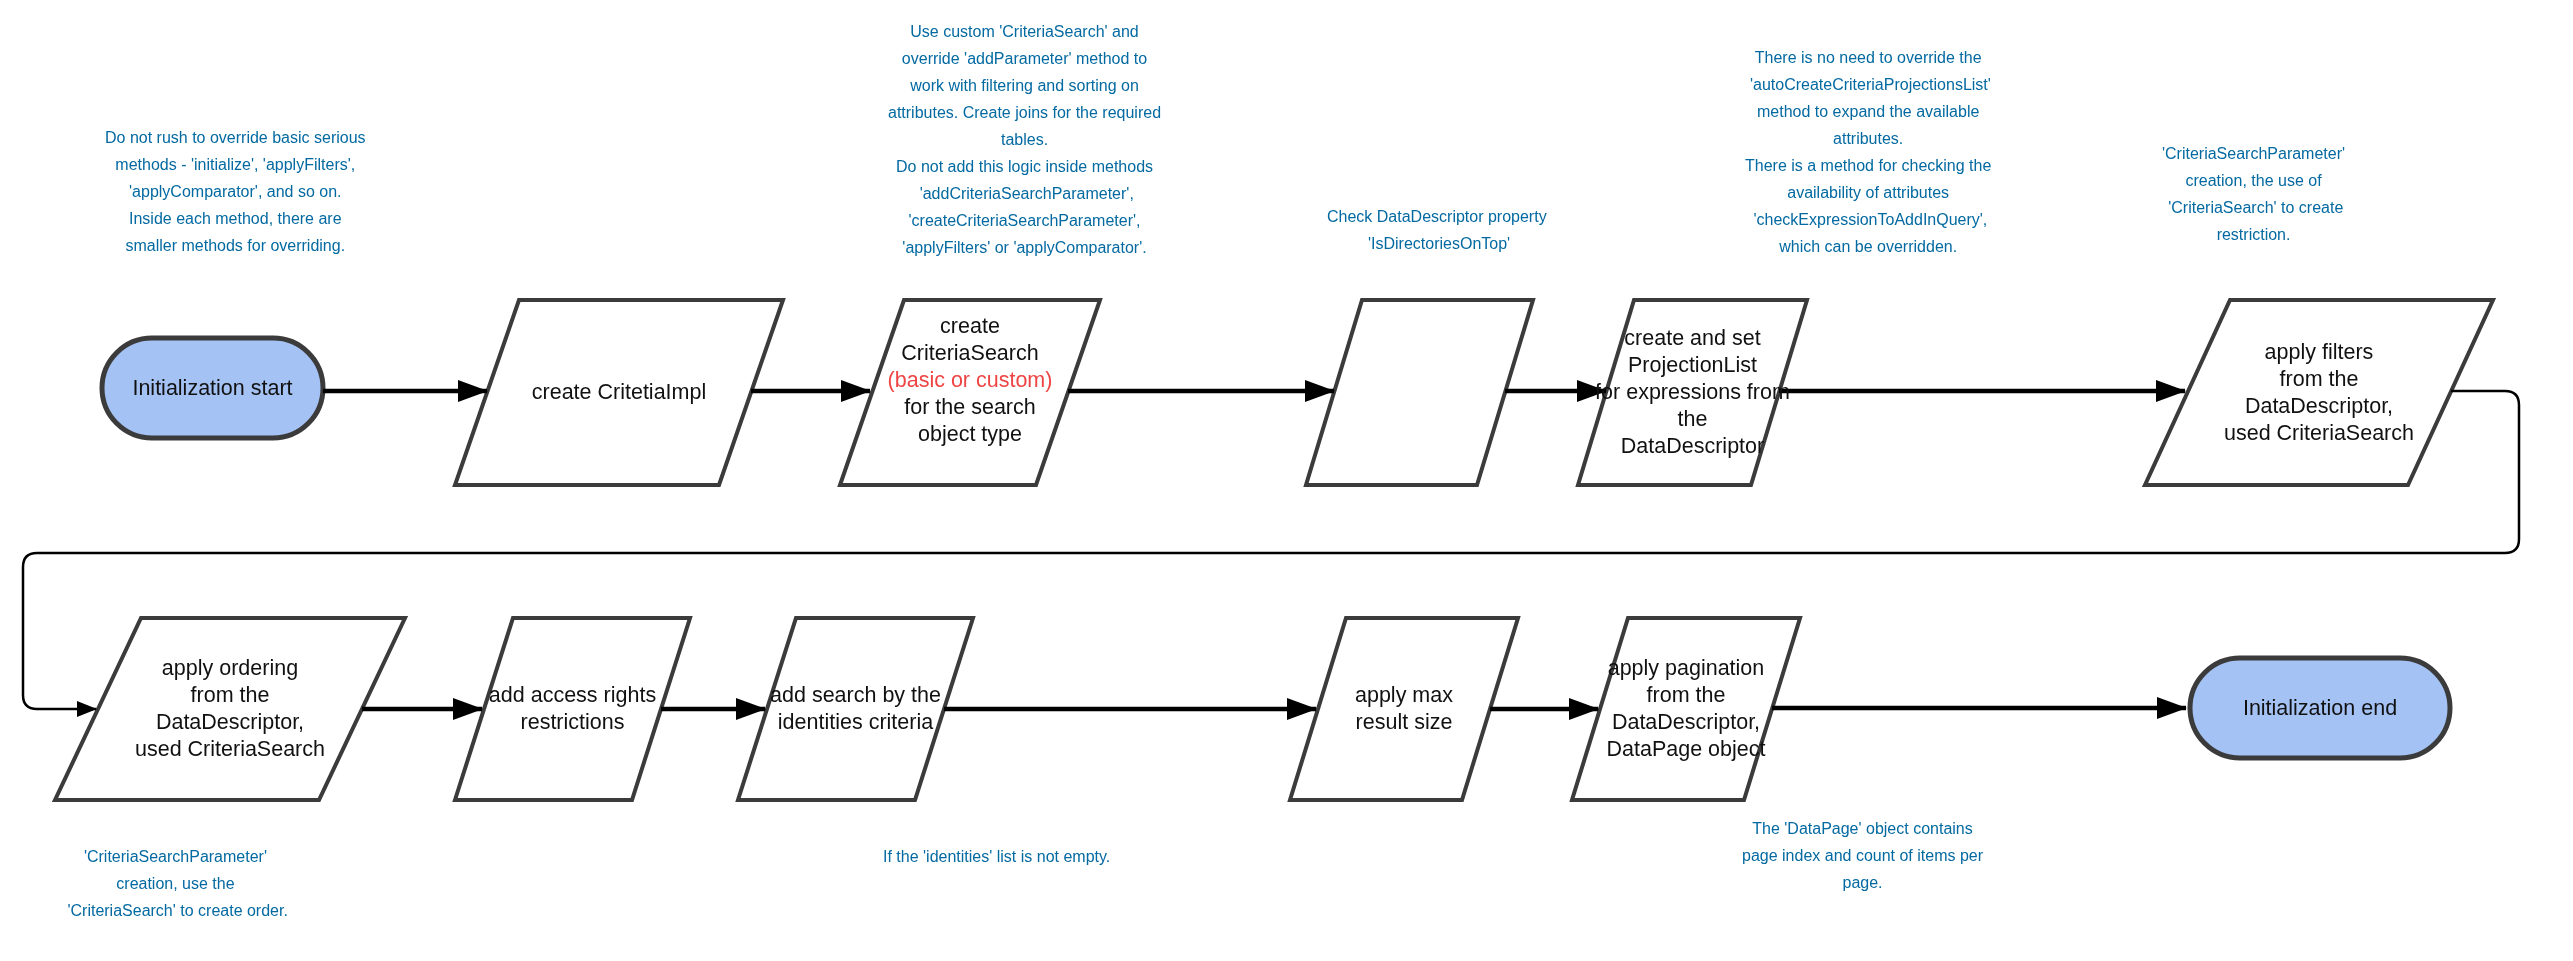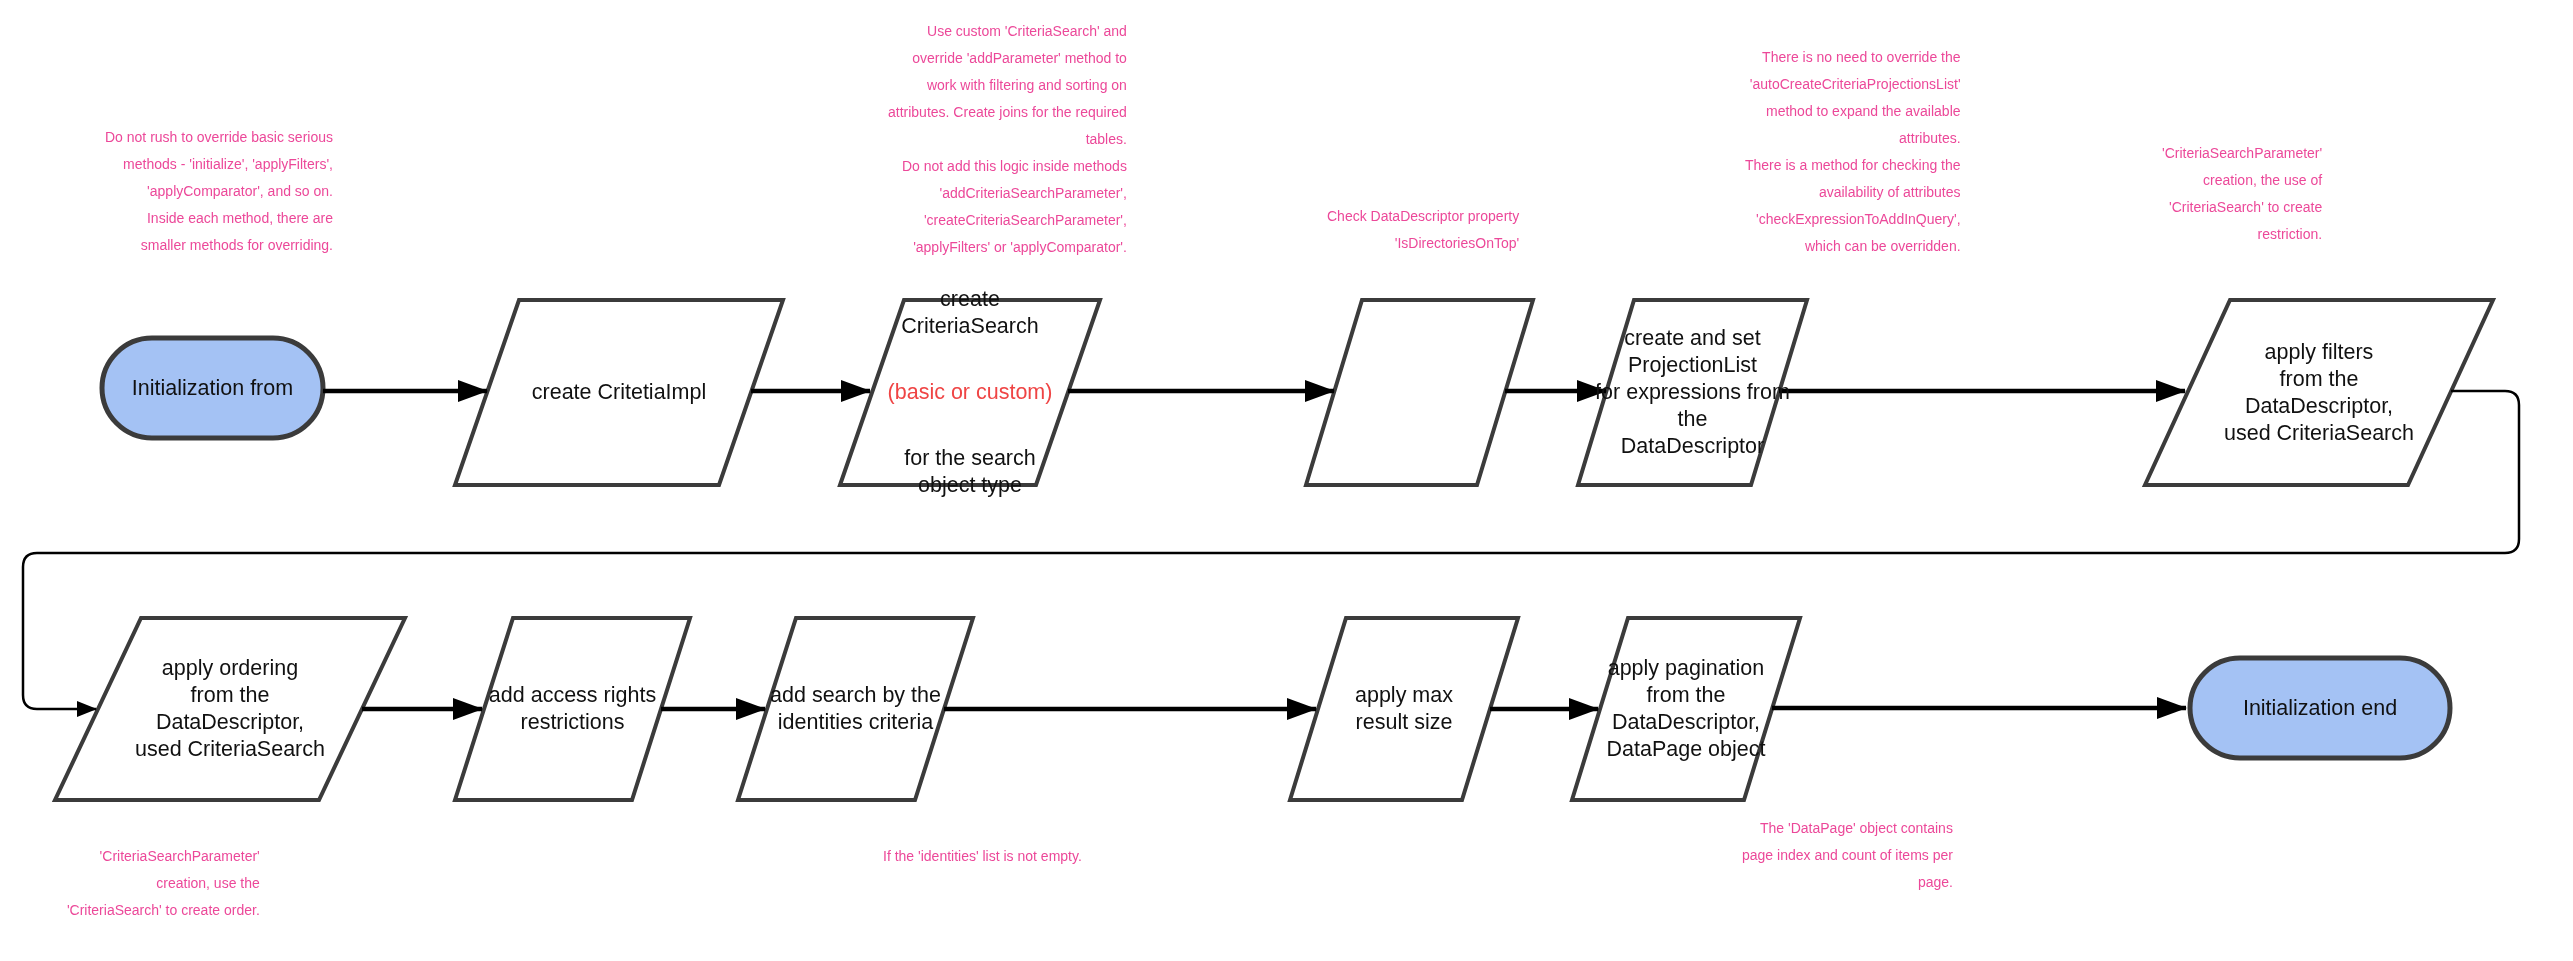--- a/index.html
+++ b/index.html
@@ -21,25 +21,25 @@
     text-align: center;
     color: #111111;
     font-size: 21.5px;
     line-height: 27px;
     white-space: pre-line;
     pointer-events: none;
   }
   .node-label .hl { color: #ef4444; }
   .annotation {
     position: absolute;
-    color: #ec4899;
-    font-size: 14px;
+    color: #0369a1;
+    font-size: 16px;
     line-height: 27px;
     white-space: pre-wrap;
-    text-align: right;
+    text-align: center;
     pointer-events: none;
   }
 </style>
 </head>
 <body>
 
 <div class="canvas">
 
   <svg class="wires" width="2573" height="961" viewBox="0 0 2573 961">
     <defs>
@@ -74,25 +74,25 @@
 
     <path d="M2451,391 H2505 Q2519,391 2519,405 V539 Q2519,553 2505,553 H37 Q23,553 23,567 V695 Q23,709 37,709 H96" fill="none" stroke="#000000" stroke-width="2.5" marker-end="url(#head-small)"></path>
 
     <line x1="362" y1="709" x2="482" y2="709" stroke="#000000" stroke-width="4.5" marker-end="url(#head)"></line>
     <line x1="661" y1="709" x2="765" y2="709" stroke="#000000" stroke-width="4.5" marker-end="url(#head)"></line>
     <line x1="944" y1="709" x2="1316" y2="709" stroke="#000000" stroke-width="4.5" marker-end="url(#head)"></line>
     <line x1="1490" y1="709" x2="1598" y2="709" stroke="#000000" stroke-width="4.5" marker-end="url(#head)"></line>
     <line x1="1772" y1="708" x2="2186" y2="708" stroke="#000000" stroke-width="4.5" marker-end="url(#head)"></line>
   </svg>
 
-  <div class="node-label" style="left:102px; top:338px; width:221px; height:100px;">Initialization from</div>
+  <div class="node-label" style="left:102px; top:338px; width:221px; height:100px;">Initialization start</div>
 
   <div class="node-label" style="left:455px; top:300px; width:328px; height:185px;">create CritetiaImpl</div>
 
-  <div class="node-label" style="left:840px; top:300px; width:260px; height:185px;gap:39px;">
+  <div class="node-label" style="left:840px; top:288px; width:260px; height:185px;">
     <span>create
 CriteriaSearch</span>
     <span class="hl">(basic or custom)</span>
     <span>for the search
 object type</span>
   </div>
 
 
   <div class="node-label" style="left:1578px; top:300px; width:229px; height:185px;">create and set
 ProjectionList

